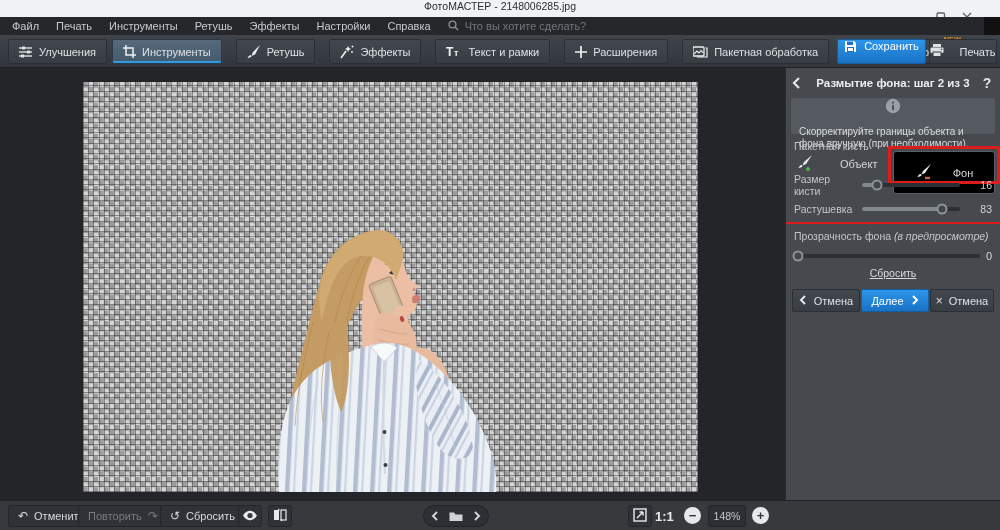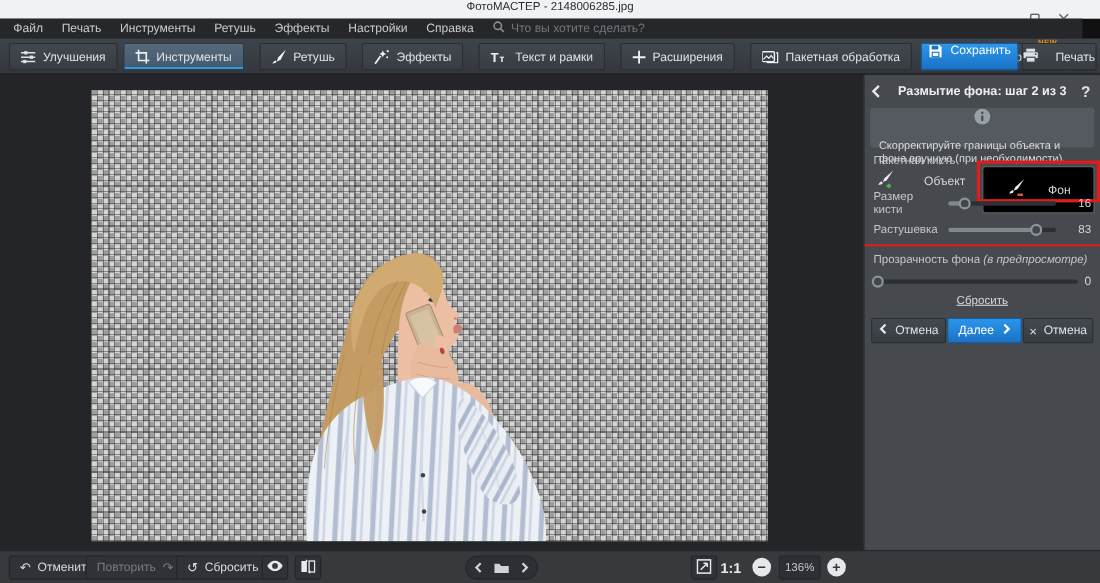--- a/index.html
+++ b/index.html
@@ -543,16 +543,16 @@
     </span>
 
     <span class="bbtn sq" style="left:628px;">
       <span><svg width="14" height="14" viewBox="0 0 14 14">
             <rect x="1" y="1" width="12" height="12" fill="none" stroke="#e8eaed" stroke-width="1.4"></rect>
             <path d="M4,10 L10,4 M10,4 L10,7.5 M10,4 L6.5,4" fill="none" stroke="#e8eaed" stroke-width="1.4"></path>
           </svg></span>
     </span>
     <span class="scale11">1:1</span>
     <span class="circlebtn" style="left:684px;">−</span>
-    <span class="zoombox">136%</span>
+    <span class="zoombox">148%</span>
     <span class="circlebtn" style="left:752px;">+</span>
   </div>
 </div>
 
 </body></html>

